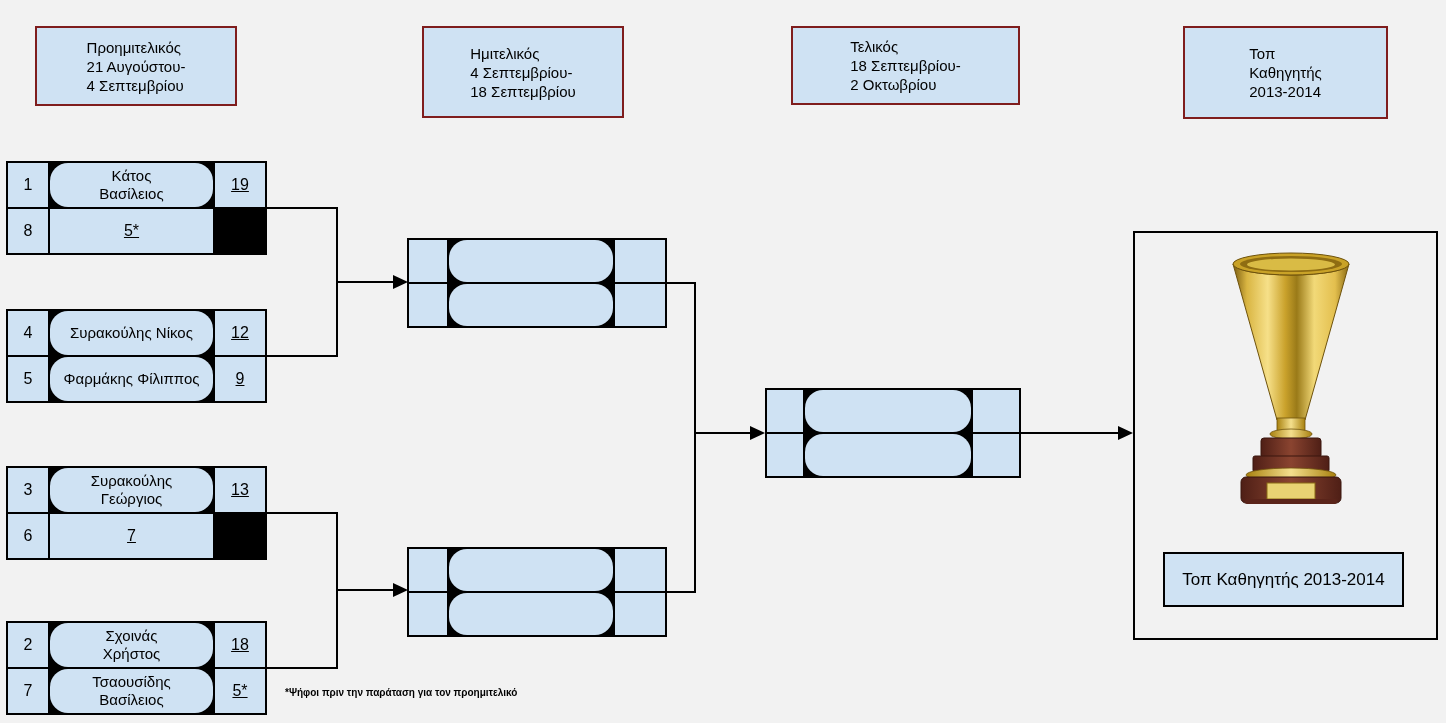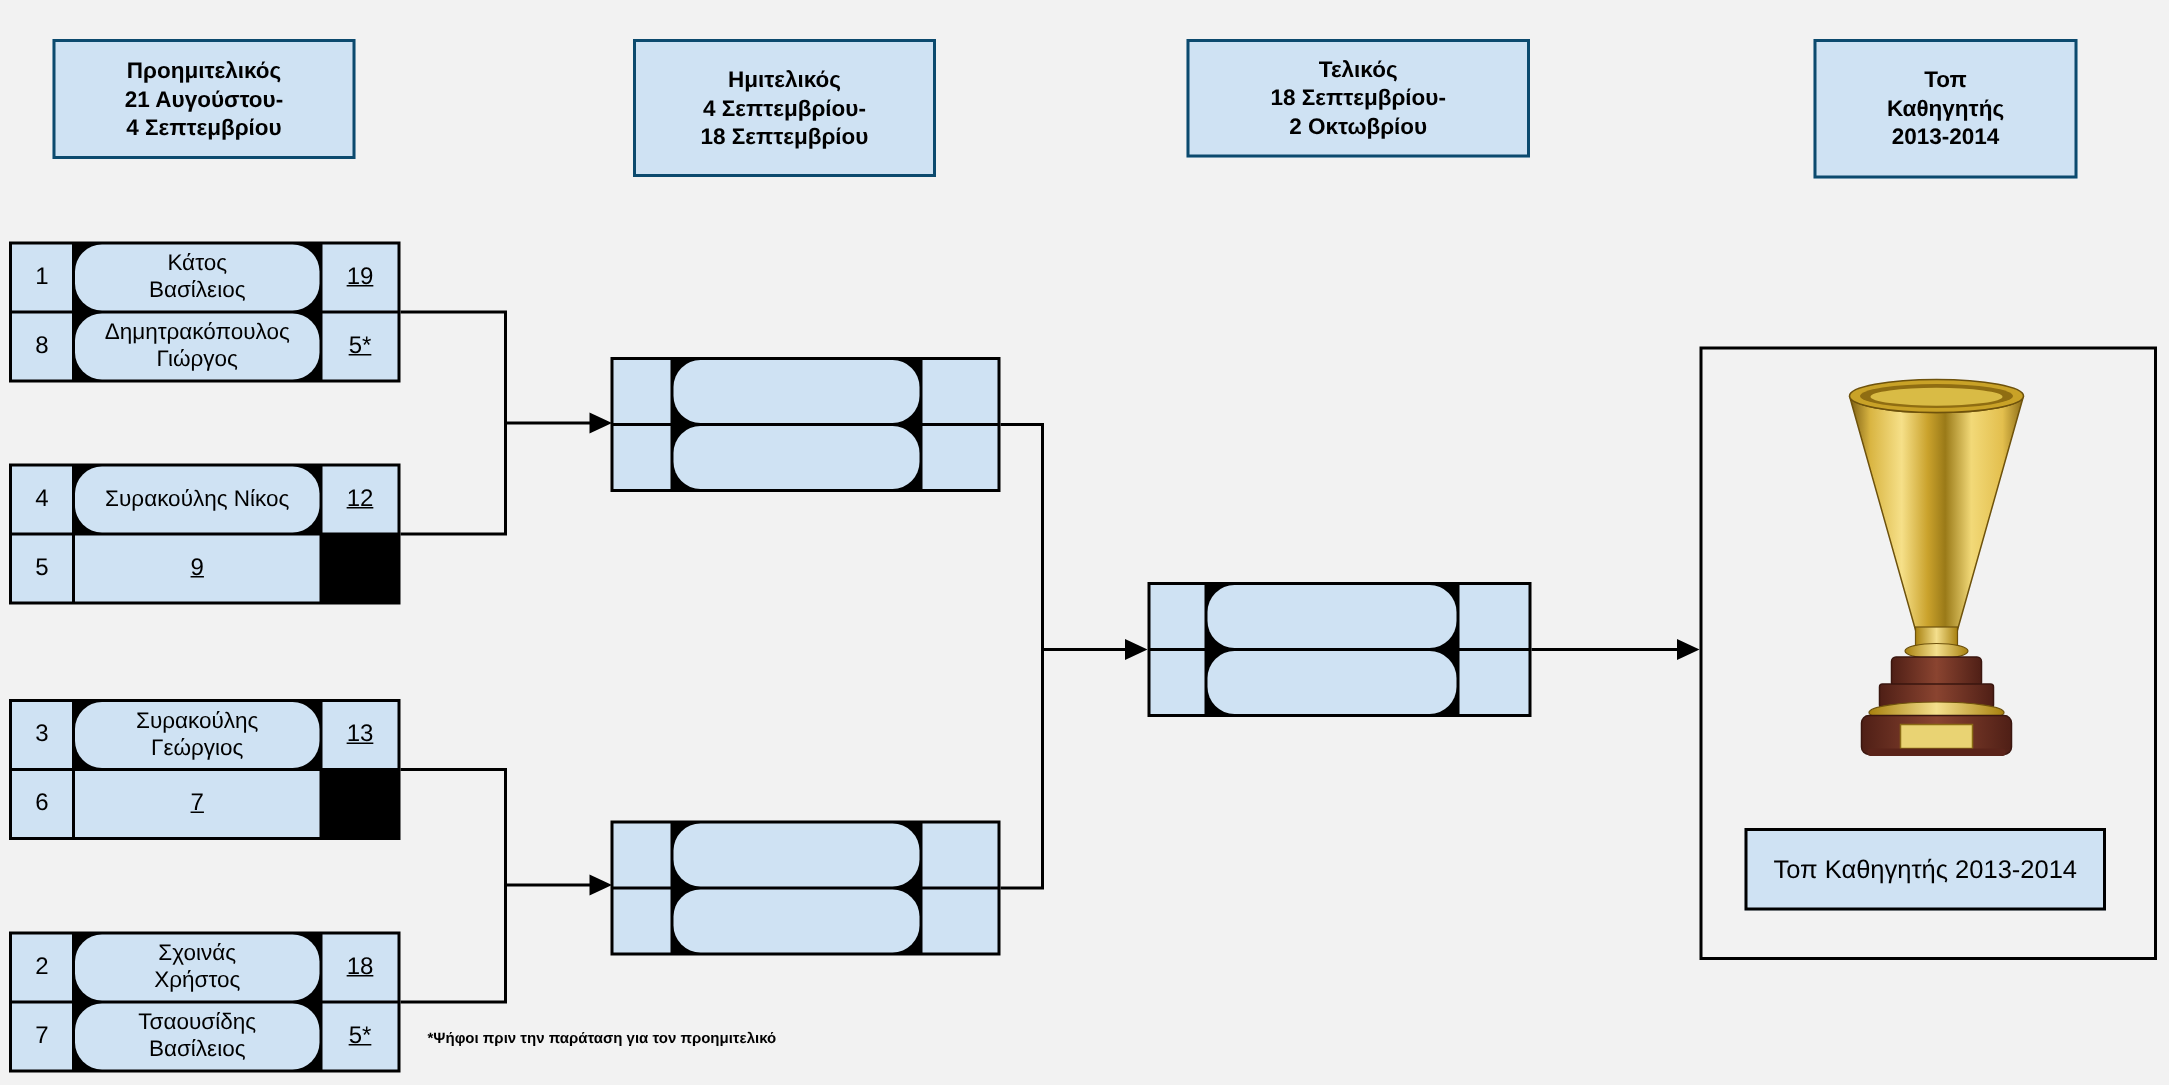--- a/index.html
+++ b/index.html
@@ -1,19 +1,19 @@
 <!DOCTYPE html>
 <html><head>
 <meta charset="utf-8">
 <style>
   html,body{margin:0;padding:0;}
   body{font-family:"Liberation Sans","DejaVu Sans",sans-serif;background:#f2f2f2;}
   #canvas{position:relative;width:1446px;height:723px;background:#f2f2f2;overflow:hidden;}
 
-  .hdr{position:absolute;background:#cfe2f3;border:2px solid #0c4a6e;display:flex;align-items:center;justify-content:center;text-align:center;font-weight:bold;font-size:15px;line-height:19px;color:#000;box-sizing:border-box;}
+  .hdr{position:absolute;background:#cfe2f3;border:2px solid #7f1d1d;display:flex;align-items:center;justify-content:center;font-weight:normal;font-size:15px;line-height:19px;color:#000;box-sizing:border-box;}
   .hdr span{white-space:pre-line;}
 
   .match{position:absolute;display:grid;gap:2px;padding:2px;background:#000;box-sizing:border-box;}
   .qf{grid-template-columns:40px 163px 50px;grid-auto-rows:44px;}
   .sf{grid-template-columns:38px 164px 50px;grid-auto-rows:42px;}
   .fin{grid-template-columns:36px 166px 46px;grid-auto-rows:42px;}
   .cell{background:#cfe2f3;display:flex;align-items:center;justify-content:center;text-align:center;color:#000;overflow:hidden;}
   .cell.seed{font-size:16px;}
   .cell.name{font-size:15px;line-height:18px;white-space:pre-line;border-radius:18px;}
   .cell.score{font-size:16px;text-decoration:underline;}
@@ -39,21 +39,21 @@
   <div class="hdr" style="left:422px;top:26px;width:202px;height:92px">
     <span>Ημιτελικός
 4 Σεπτεμβρίου-
 18 Σεπτεμβρίου</span>
   </div>
   <div class="hdr" style="left:791px;top:26px;width:229px;height:79px">
     <span>Τελικός
 18 Σεπτεμβρίου-
 2 Οκτωβρίου</span>
   </div>
-  <div class="hdr" style="left:1209px;top:26px;width:176px;height:93px">
+  <div class="hdr" style="left:1183px;top:26px;width:205px;height:93px">
     <span>Τοπ
 Καθηγητής
 2013-2014</span>
   </div>
 
   <svg class="connectors" width="1446" height="723" viewBox="0 0 1446 723">
     <g stroke="#000" stroke-width="2" fill="none">
       <path d="M267,208 H337 M267,356 H337 M337,207 V357"></path>
       <path d="M337,282 H396"></path>
       <path d="M267,513 H337 M267,668 H337 M337,512 V669"></path>
@@ -69,30 +69,29 @@
       <polygon points="1133,433 1118,426 1118,440"></polygon>
     </g>
   </svg>
 
   <div class="match qf" style="left:6px;top:161px;">
     <div class="cell seed">1</div>
     <div class="cell name">Κάτος
 Βασίλειος</div>
     <div class="cell score">19</div>
     <div class="cell seed">8</div>
-    <div class="cell name">Δημητρακόπουλος
-Γιώργος</div>
     <div class="cell score">5*</div>
   </div>
 
   <div class="match qf" style="left:6px;top:309px;">
     <div class="cell seed">4</div>
     <div class="cell name">Συρακούλης Νίκος</div>
     <div class="cell score">12</div>
     <div class="cell seed">5</div>
+    <div class="cell name">Φαρμάκης Φίλιππος</div>
     <div class="cell score">9</div>
   </div>
 
   <div class="match qf" style="left:6px;top:466px;">
     <div class="cell seed">3</div>
     <div class="cell name">Συρακούλης
 Γεώργιος</div>
     <div class="cell score">13</div>
     <div class="cell seed">6</div>
     <div class="cell score">7</div>

